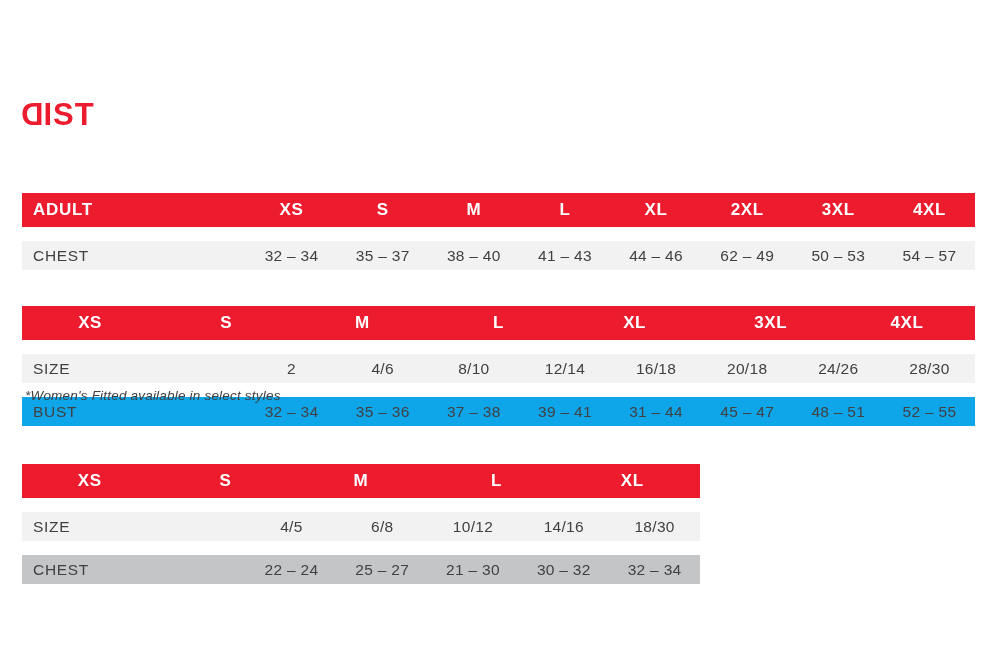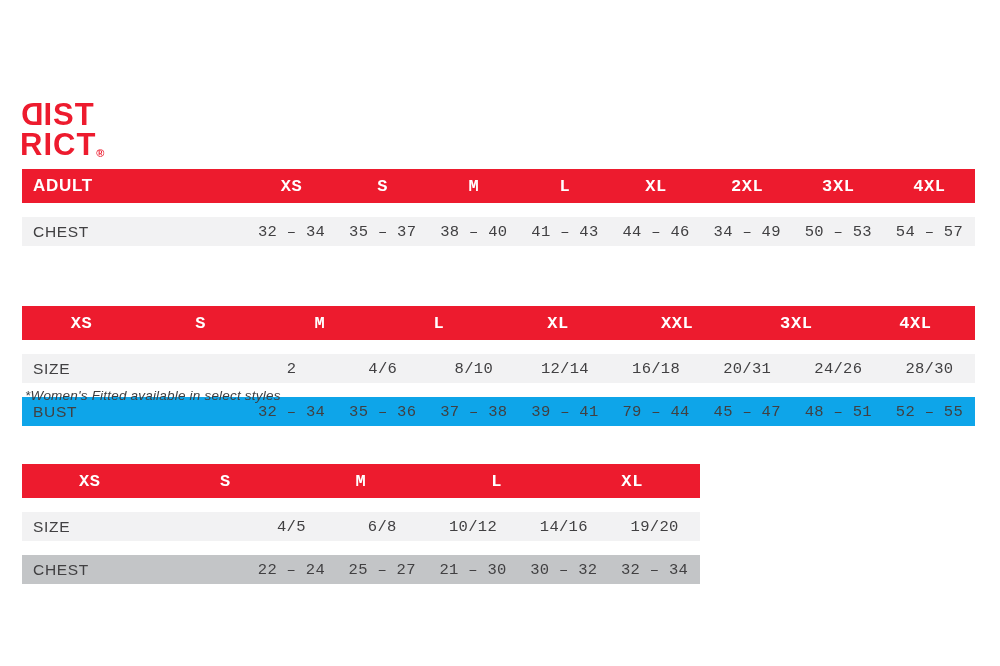--- a/index.html
+++ b/index.html
@@ -31,21 +31,21 @@
     transform: scaleX(-1);
   }
   .logo .reg {
     font-size: 11px;
     letter-spacing: 0;
     vertical-align: -2px;
   }
 
   
   .size-table { position: absolute; left: 22px; }
-  .size-table-adult  { top: 169px; width: 953px; text-align: right; }
+  .size-table-adult  { top: 193px; width: 953px; text-align: right; }
   .size-table-womens { top: 306px; width: 953px; }
   .size-table-youth  { top: 464px; width: 678px; }
 
   .trow { display: flex; width: 100%; }
   .thead {
     height: 34px;
     background: var(--brand-red, #ED1B2E);
     color: #ffffff;
     font-weight: bold;
     font-size: 17px;
@@ -64,21 +64,20 @@
     display: flex;
     align-items: center;
     padding-left: 11px;
     letter-spacing: 0.7px;
   }
   .cell {
     flex: 1;
     display: flex;
     align-items: center;
     justify-content: center;
-    font-family: Liberation Mono, monospace;
   }
   .shade-light  { background: #F2F2F3; }
   .shade-medium { background: #0ea5e9; }
   .shade-dark   { background: #C3C5C7; }
 
   
   .footnote {
     position: absolute;
     left: 25px;
     font-style: italic;
@@ -89,21 +88,20 @@
   .footnote-1 { top: 252px; }
   .footnote-2 { top: 388px; }
 </style>
 </head>
 <body>
 
 <div class="canvas">
 
   <div class="logo">
     <div><span class="flip">D</span><span>IST</span></div>
-    <div><span>RICT</span><span class="reg">®</span></div>
   </div>
 
   <div class="size-table size-table-adult">
       <div class="trow thead">
         <div class="cell-label">ADULT</div>
         <div class="cell">XS</div>
         <div class="cell">S</div>
         <div class="cell">M</div>
         <div class="cell">L</div>
         <div class="cell">XL</div>
@@ -111,56 +109,55 @@
         <div class="cell">3XL</div>
         <div class="cell">4XL</div>
       </div>
       <div class="trow tdata shade-light">
         <div class="cell-label">CHEST</div>
         <div class="cell">32 – 34</div>
         <div class="cell">35 – 37</div>
         <div class="cell">38 – 40</div>
         <div class="cell">41 – 43</div>
         <div class="cell">44 – 46</div>
-        <div class="cell">34 – 49</div>
+        <div class="cell">62 – 49</div>
         <div class="cell">50 – 53</div>
         <div class="cell">54 – 57</div>
       </div>
     </div>
 
 
   <div class="size-table size-table-womens">
       <div class="trow thead">
         <div class="cell">XS</div>
         <div class="cell">S</div>
         <div class="cell">M</div>
         <div class="cell">L</div>
         <div class="cell">XL</div>
-        <div class="cell">XXL</div>
         <div class="cell">3XL</div>
         <div class="cell">4XL</div>
       </div>
       <div class="trow tdata shade-light">
         <div class="cell-label">SIZE</div>
         <div class="cell">2</div>
         <div class="cell">4/6</div>
         <div class="cell">8/10</div>
         <div class="cell">12/14</div>
         <div class="cell">16/18</div>
-        <div class="cell">20/31</div>
+        <div class="cell">20/18</div>
         <div class="cell">24/26</div>
         <div class="cell">28/30</div>
       </div>
       <div class="trow tdata shade-medium">
         <div class="cell-label">BUST</div>
         <div class="cell">32 – 34</div>
         <div class="cell">35 – 36</div>
         <div class="cell">37 – 38</div>
         <div class="cell">39 – 41</div>
-        <div class="cell">79 – 44</div>
+        <div class="cell">31 – 44</div>
         <div class="cell">45 – 47</div>
         <div class="cell">48 – 51</div>
         <div class="cell">52 – 55</div>
       </div>
     </div>
 
   <div class="footnote footnote-2">*Women's Fitted available in select styles</div>
 
   <div class="size-table size-table-youth">
       <div class="trow thead">
@@ -169,21 +166,21 @@
         <div class="cell">M</div>
         <div class="cell">L</div>
         <div class="cell">XL</div>
       </div>
       <div class="trow tdata shade-light">
         <div class="cell-label">SIZE</div>
         <div class="cell">4/5</div>
         <div class="cell">6/8</div>
         <div class="cell">10/12</div>
         <div class="cell">14/16</div>
-        <div class="cell">19/20</div>
+        <div class="cell">18/30</div>
       </div>
       <div class="trow tdata shade-dark">
         <div class="cell-label">CHEST</div>
         <div class="cell">22 – 24</div>
         <div class="cell">25 – 27</div>
         <div class="cell">21 – 30</div>
         <div class="cell">30 – 32</div>
         <div class="cell">32 – 34</div>
       </div>
     </div>

